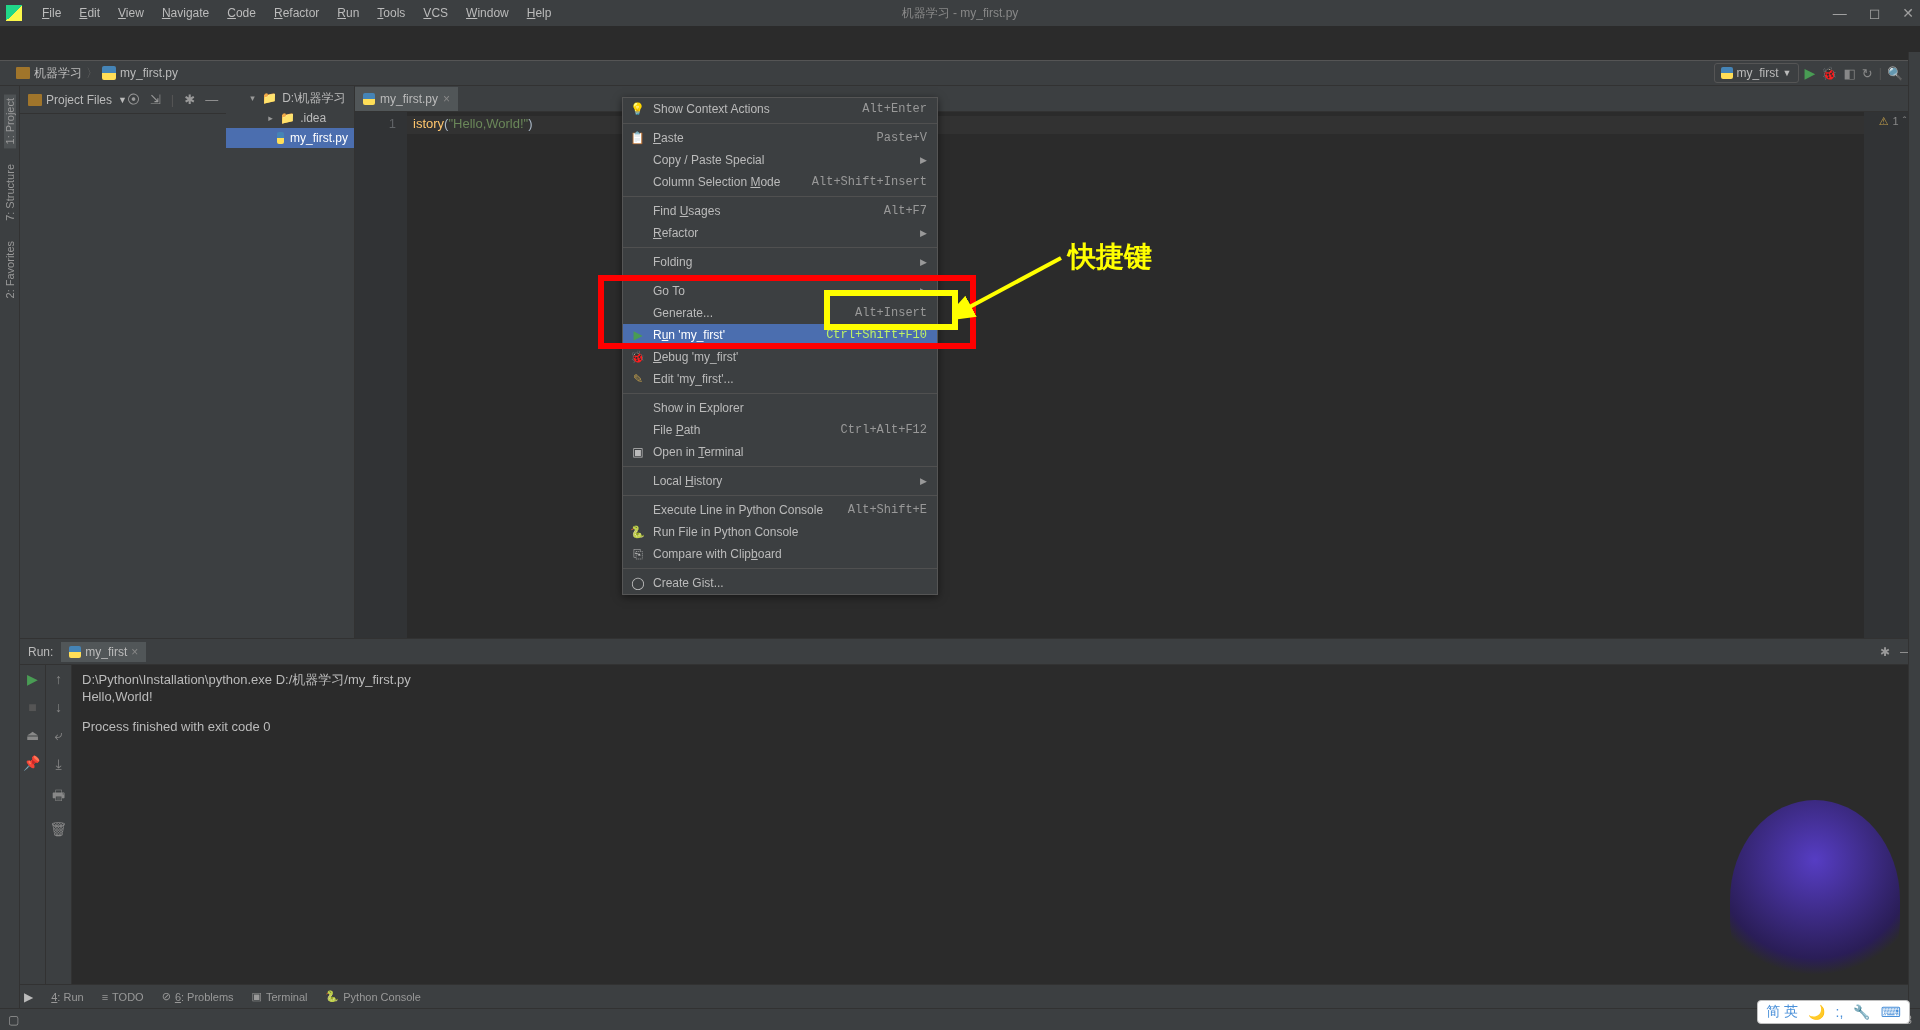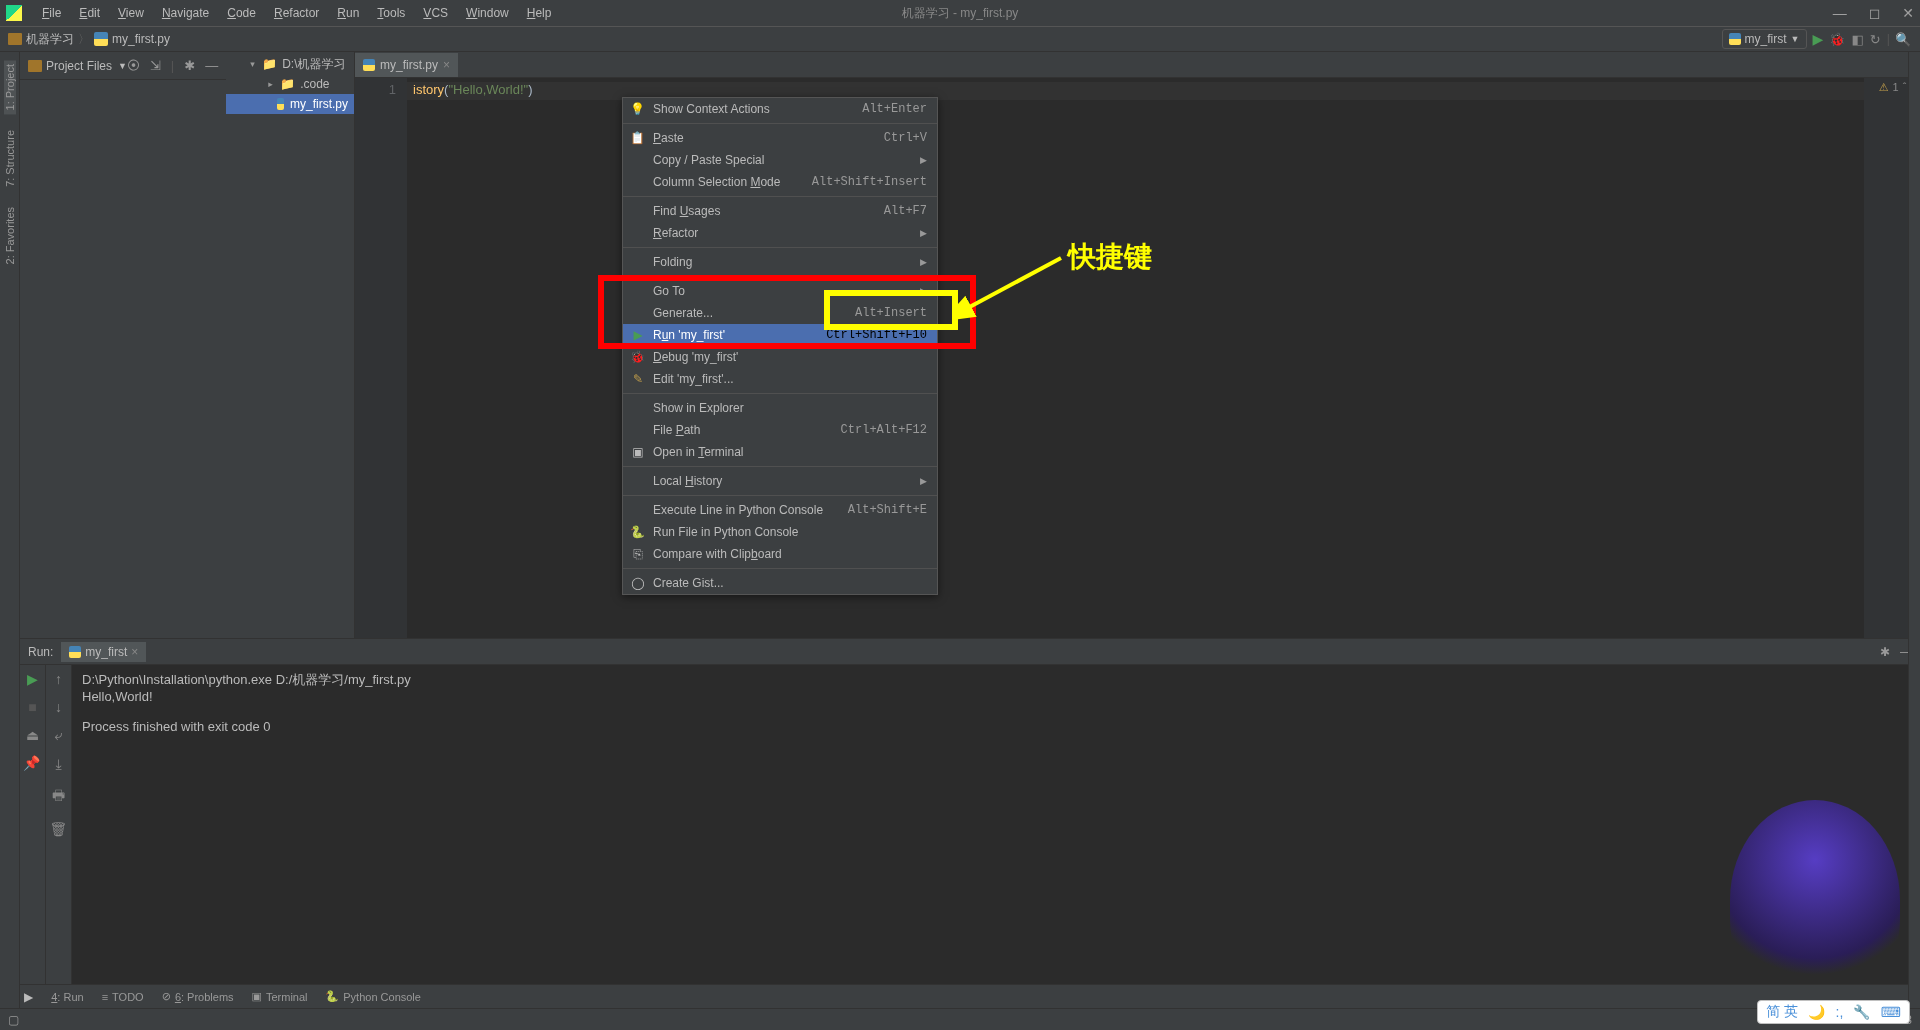--- a/index.html
+++ b/index.html
@@ -9,21 +9,21 @@
 .titlebar { height: 26px; background: #3c3f41; display: flex; align-items: center; padding: 0 6px; position: relative; }
 .titlebar .logo { width: 16px; height: 16px; background: linear-gradient(135deg, #21d789 50%, #fcf84a 50%); margin-right: 12px; }
 .titlebar .menus { display: flex; gap: 2px; }
 .titlebar .menu { padding: 3px 8px; cursor: default; }
 .titlebar .menu .u { text-decoration: underline; }
 .titlebar .wtitle { position: absolute; left: 50%; transform: translateX(-50%); color: #888; }
 .titlebar .wcontrols { margin-left: auto; display: flex; gap: 22px; color: #a0a0a0; font-size: 14px; }
 .titlebar .wc { cursor: default; }
 
 
-.navbar { height: 26px; background: #3c3f41; display: flex; align-items: center; padding: 0 8px; border-top: 1px solid #555; border-bottom: 1px solid #323232; }
+.navbar { height: 26px; background: #3c3f41; display: flex; align-items: center; padding: 0 16px; border-top: 1px solid #555; border-bottom: 1px solid #323232; margin-top: 34px; }
 .navbar .bc { display: flex; align-items: center; gap: 4px; }
 .navbar .folder-icon { width: 14px; height: 12px; background: #a0752b; border-radius: 1px; display: inline-block; }
 .navbar .pyico { width: 14px; height: 14px; display:inline-block; background: linear-gradient(180deg, #4584b6 50%, #ffde57 50%); border-radius: 2px; }
 .navbar .right { margin-left: auto; display: flex; align-items: center; gap: 6px; }
 .navbar .run-config { border: 1px solid #555; background: #3c3f41; padding: 2px 6px; display: flex; align-items: center; gap: 4px; border-radius: 3px; }
 .navbar .run-config .tri { color: #bbb; font-size: 9px; }
 .navbar .play { color: #499c54; font-size: 14px; }
 .navbar .bug { color: #499c54; font-size: 13px; }
 .navbar .ico { color: #888; font-size: 13px; }
 
@@ -67,21 +67,21 @@
 .cursor-line-bg { position: absolute; left: 0; right: 0; top: 4px; height: 18px; background: #323232; }
 .code-fg { position: relative; }
 .editor-markers { width: 56px; background: #313335; border-left: 1px solid #313335; font-size: 11px; color: #888; display: flex; justify-content: flex-end; padding: 3px 6px; gap: 4px; }
 .warn-tri { color: #c29e4a; }
 
 
 .ctxmenu { position: absolute; left: 622px; top: 97px; width: 316px; background: #3c3f41; border: 1px solid #555; box-shadow: 0 2px 8px rgba(0,0,0,0.5); z-index: 100; }
 .ctx-item { display: flex; align-items: center; height: 22px; padding: 0 10px 0 30px; position: relative; cursor: default; }
 .ctx-item.sel { background: #4b6eaf; color: #fff; }
 .ctx-item .shortcut { margin-left: auto; color: #999; font-family: Liberation Mono, monospace; }
-.ctx-item.sel .shortcut { color: #000000; }
+.ctx-item.sel .shortcut { color: #bef264; }
 .ctx-item .sub { margin-left: auto; color: #999; font-size: 9px; }
 .ctx-item .ico { position: absolute; left: 7px; width: 16px; text-align: center; }
 .ctx-sep { height: 1px; background: #505050; margin: 3px 0; }
 .ctx-item .u { text-decoration: underline; }
 
 
 .runwin { position: absolute; left: 20px; right: 0; bottom: 22px; height: 370px; background: #2b2b2b; border-top: 1px solid #323232; display: flex; flex-direction: column; }
 .run-head { height: 26px; background: #3c3f41; display: flex; align-items: center; padding: 0 8px; border-bottom: 1px solid #323232; }
 .run-head .title { display: flex; align-items: center; }
 .run-head .tab2 { background: #515658; padding: 3px 8px; display: flex; align-items: center; gap: 4px; margin-left: 8px; }
@@ -194,21 +194,21 @@
     <div class="proj-tree">
       <div class="tree-item ind1">
         <span class="tree-arrow">▾</span>
         <span class="tree-ico folder">📁</span>
         <span class="tree-label">D:\机器学习</span>
       </div>
       <div id="tree-items">
           <div class="tree-item ind2">
             <span class="tree-arrow">▸</span>
             <span class="tree-ico folder">📁</span>
-            <span class="tree-label">.code</span>
+            <span class="tree-label">.idea</span>
           </div>
           <div class="tree-item ind2 sel">
             <span class="tree-arrow"></span>
             <span class="tree-ico pyfile"></span>
             <span class="tree-label">my_first.py</span>
           </div>
         </div>
     </div>
   </div>
 
@@ -243,21 +243,21 @@
 <div class="ctxmenu" id="ctxmenu">
     <div class="ctx-item">
       <span class="ico" style="">💡</span>
       <span>Show Context Actions</span>
       <span class="shortcut">Alt+Enter</span>
     </div>
     <div class="ctx-sep"></div>
     <div class="ctx-item">
       <span class="ico" style="">📋</span>
       <span><span class="u">P</span>aste</span>
-      <span class="shortcut">Ctrl+V</span>
+      <span class="shortcut">Paste+V</span>
     </div>
     <div class="ctx-item">
       <span>Copy / Paste Special</span>
       <span class="sub">▶</span>
     </div>
     <div class="ctx-item">
       <span>Column Selection <span class="u">M</span>ode</span>
       <span class="shortcut">Alt+Shift+Insert</span>
     </div>
     <div class="ctx-sep"></div>

